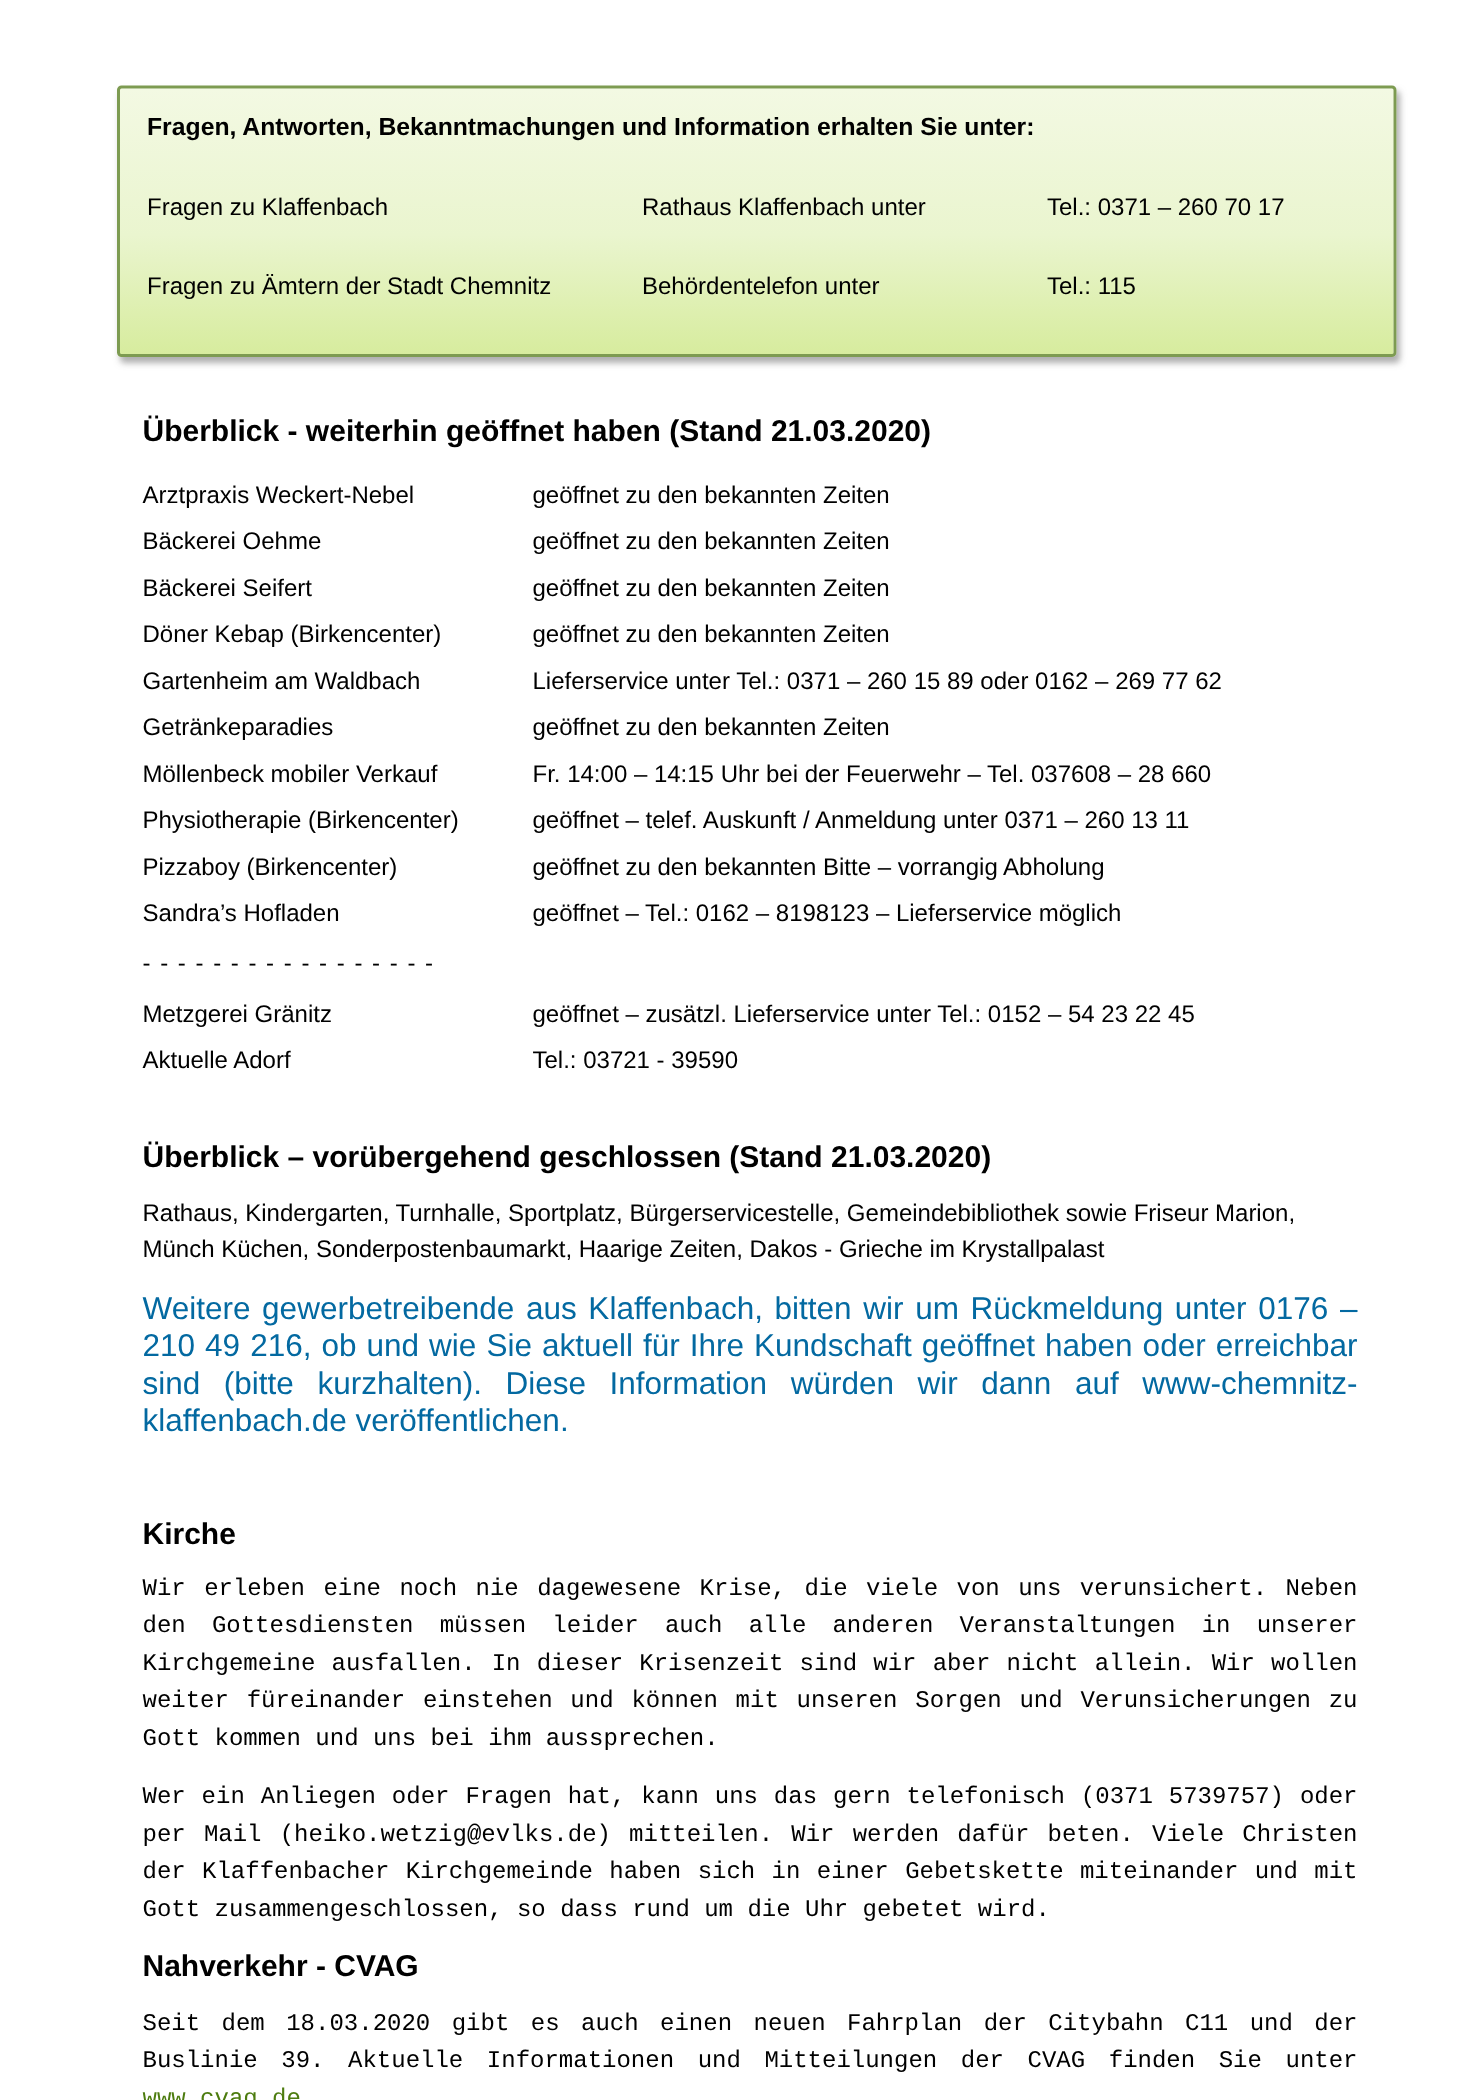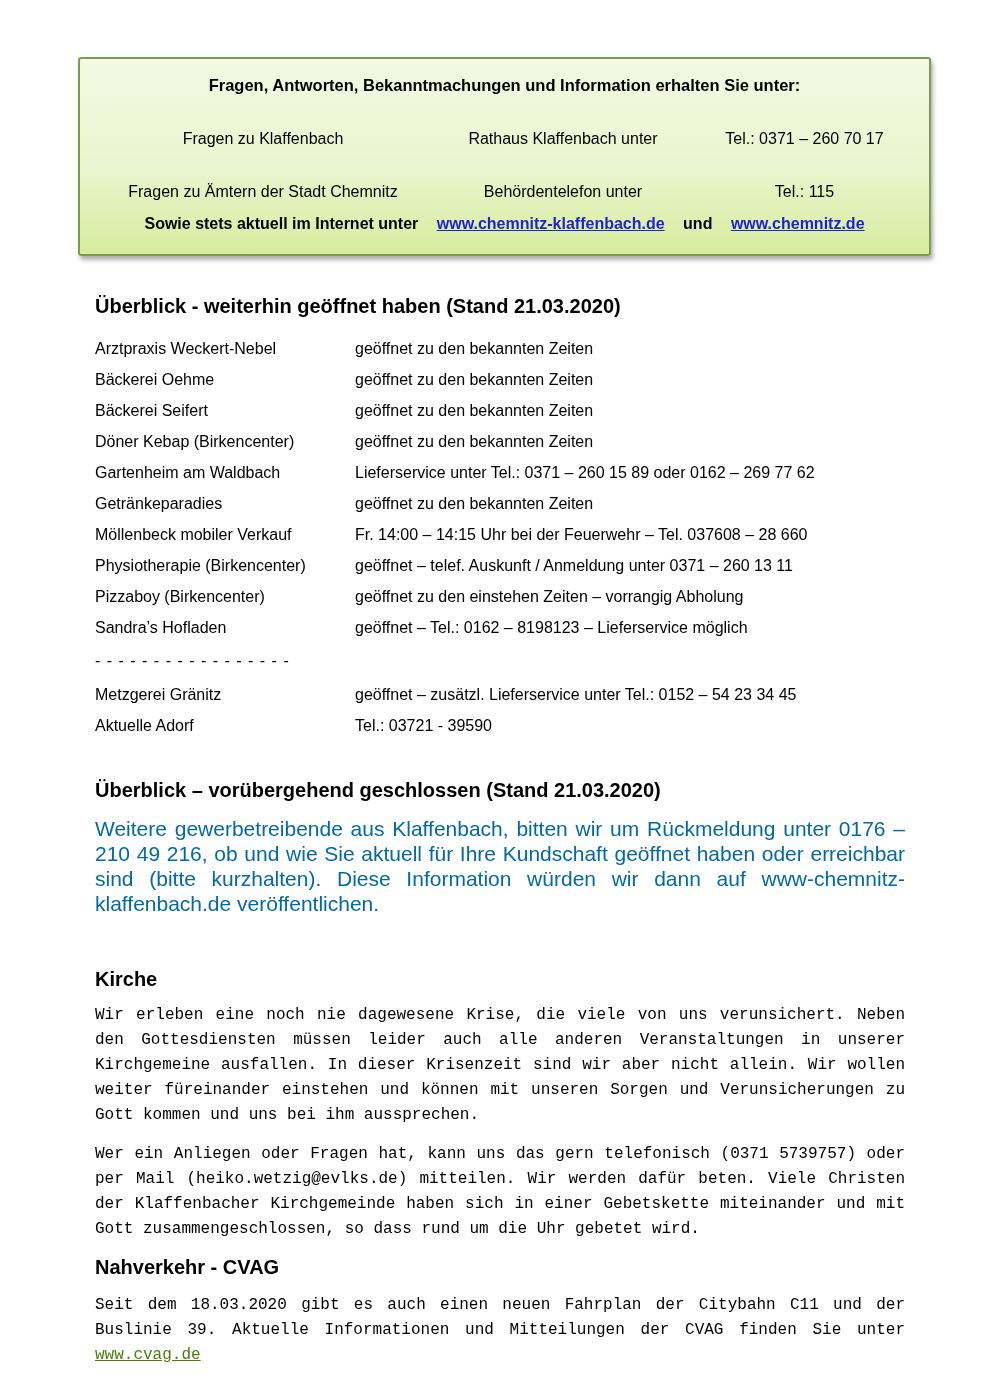--- a/index.html
+++ b/index.html
@@ -15,21 +15,20 @@
   
   .info-box {
     box-sizing: border-box;
     margin: 57px 0 0 78px;
     width: 853px;
     border: 2px solid #7d9b51;
     border-radius: 3px;
     background: linear-gradient(180deg, #f3f9e3 0%, #eaf5cf 55%, #d7ec9e 100%);
     box-shadow: 2px 4px 4px rgba(110,110,110,0.55);
     padding: 17px 18px 21px 18px;
-    text-align: center;
   }
   .info-title {
     font-weight: bold;
     font-size: 16.5px;
     margin: 0 0 15px 0;
   }
   .info-row {
     display: grid;
     grid-template-columns: 330px 270px 1fr;
     font-size: 16px;
@@ -103,26 +102,20 @@
     <span>Rathaus Klaffenbach unter</span>
     <span>Tel.: 0371 – 260 70 17</span>
   </div>
 
   <div class="info-row">
     <span>Fragen zu Ämtern der Stadt Chemnitz</span>
     <span>Behördentelefon unter</span>
     <span>Tel.: 115</span>
   </div>
 
-  <div class="info-footer">
-    <span class="gap">Sowie stets aktuell im Internet unter</span>
-    <a class="box-link gap" href="#">www.chemnitz-klaffenbach.de</a>
-    <span class="gap">und</span>
-    <a class="box-link" href="#">www.chemnitz.de</a>
-  </div>
 </div>
 
 <div class="content">
 
   <h2 class="section-heading" id="open-heading">Überblick - weiterhin geöffnet haben (Stand 21.03.2020)</h2>
 
   <div class="biz-row">
     <span>Arztpraxis Weckert-Nebel</span>
     <span>geöffnet zu den bekannten Zeiten</span>
   </div>
@@ -149,39 +142,40 @@
   <div class="biz-row">
     <span>Möllenbeck mobiler Verkauf</span>
     <span>Fr. 14:00 – 14:15 Uhr bei der Feuerwehr – Tel. 037608 – 28 660</span>
   </div>
   <div class="biz-row">
     <span>Physiotherapie (Birkencenter)</span>
     <span>geöffnet – telef. Auskunft / Anmeldung unter 0371 – 260 13 11</span>
   </div>
   <div class="biz-row">
     <span>Pizzaboy (Birkencenter)</span>
-    <span>geöffnet zu den einstehen Zeiten – vorrangig Abholung</span>
+    <span>geöffnet zu den bekannten Bitte – vorrangig Abholung</span>
   </div>
   <div class="biz-row">
     <span>Sandra’s Hofladen</span>
     <span>geöffnet – Tel.: 0162 – 8198123 – Lieferservice möglich</span>
   </div>
 
   <div class="separator-line">- - - - - - - - - - - - - - - - -</div>
 
   <div class="biz-row">
     <span>Metzgerei Gränitz</span>
-    <span>geöffnet – zusätzl. Lieferservice unter Tel.: 0152 – 54 23 34 45</span>
+    <span>geöffnet – zusätzl. Lieferservice unter Tel.: 0152 – 54 23 22 45</span>
   </div>
   <div class="biz-row">
     <span>Aktuelle Adorf</span>
     <span>Tel.: 03721 - 39590</span>
   </div>
 
   <h2 class="section-heading" id="closed-heading">Überblick – vorübergehend geschlossen (Stand 21.03.2020)</h2>
+  <p class="para">Rathaus, Kindergarten, Turnhalle, Sportplatz, Bürgerservicestelle, Gemeindebibliothek sowie Friseur Marion, Münch Küchen, Sonderpostenbaumarkt, Haarige Zeiten, Dakos - Grieche im Krystallpalast</p>
   <p class="notice">Weitere gewerbetreibende aus Klaffenbach, bitten wir um Rückmeldung unter 0176 – 210 49 216, ob und wie Sie aktuell für Ihre Kundschaft geöffnet haben oder erreichbar sind (bitte kurzhalten). Diese Information würden wir dann auf www-chemnitz-klaffenbach.de veröffentlichen.</p>
 
   <h2 class="section-heading" id="kirche-heading">Kirche</h2>
   <p class="para justify">Wir erleben eine noch nie dagewesene Krise, die viele von uns verunsichert. Neben den Gottesdiensten müssen leider auch alle anderen Veranstaltungen in unserer Kirchgemeine ausfallen. In dieser Krisenzeit sind wir aber nicht allein. Wir wollen weiter füreinander einstehen und können mit unseren Sorgen und Verunsicherungen zu Gott kommen und uns bei ihm aussprechen.</p>
   <p class="para justify">Wer ein Anliegen oder Fragen hat, kann uns das gern telefonisch (0371 5739757) oder per Mail (heiko.wetzig@evlks.de) mitteilen. Wir werden dafür beten. Viele Christen der Klaffenbacher Kirchgemeinde haben sich in einer Gebetskette miteinander und mit Gott zusammengeschlossen, so dass rund um die Uhr gebetet wird.</p>
 
   <h2 class="section-heading" id="nahverkehr-heading">Nahverkehr - CVAG</h2>
   <p class="para justify"><span>Seit dem 18.03.2020 gibt es auch einen neuen Fahrplan der Citybahn C11 und der Buslinie 39. Aktuelle Informationen und Mitteilungen der CVAG finden Sie unter </span><a class="text-link" href="#">www.cvag.de</a></p>
 
   <p class="closing-line1">Bitte bleiben Sie gesund!</p>

